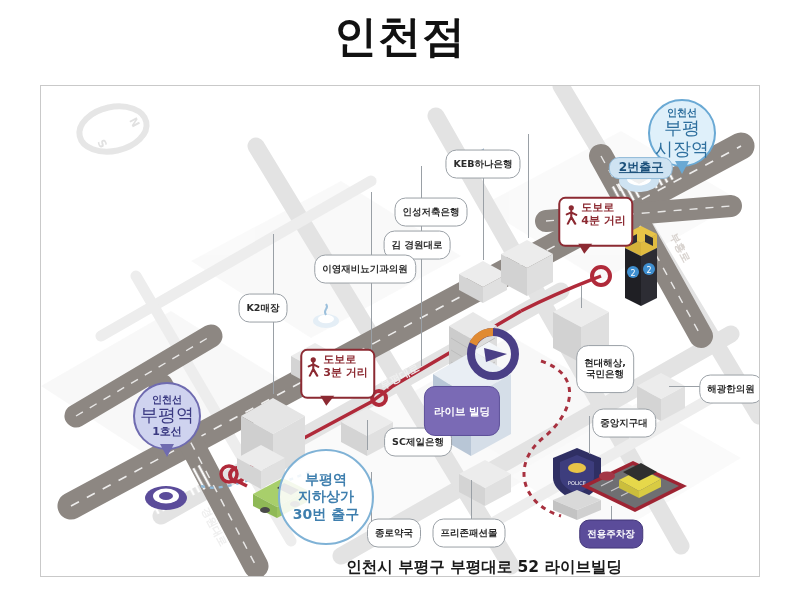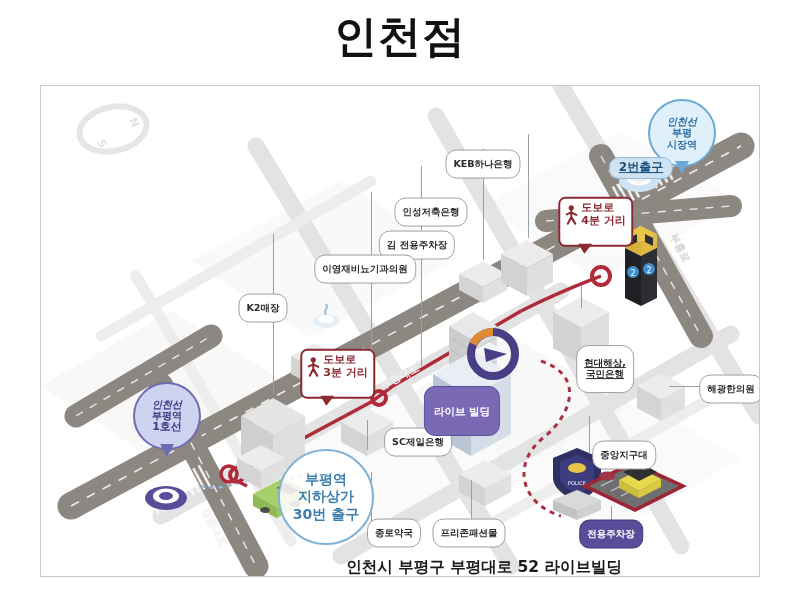--- a/index.html
+++ b/index.html
@@ -19,43 +19,43 @@
     overflow:hidden;
   }
   #map-svg{position:absolute;left:0;top:0;}
   
   .pill{
     position:absolute;background:#fff;border:1px solid #9aa0a6;border-radius:11px;
     font-size:9.5px;color:#2b2b2b;padding:8px 7px;white-space:nowrap;line-height:1.15;
     font-weight:bold;box-sizing:border-box;transform:translate(-50%,-50%);
     text-align:center;
   }
-  .pill.two-line{border-radius:12px;padding:12px 7px;text-decoration:underline;}
+  .pill.two-line{border-radius:12px;padding:12px 7px;}
   .pill.purple{
     background:#5b4c9a;border-color:#433779;color:#fff;border-radius:10px;
   }
   .pill.live{
     background:#7a6ab5;border-color:#5d4f99;color:#fff;border-radius:11px;font-size:10.5px;
     padding:18px 9px;
   }
   .pill.exit2{
     background:#cfe3f2;border:1px solid #8fb9d8;color:#1a4f7a;border-radius:10px;
     font-size:12px;font-weight:bold;padding:3px 9px;text-decoration:underline;
   }
   
   .conn{position:absolute;background:#9aa0a6;}
   
   .station{
     position:absolute;transform:translate(-50%,-50%);text-align:center;
     width:68px;height:68px;border-radius:50% 50% 50% 50%;
     display:flex;flex-direction:column;align-items:center;justify-content:center;
     box-sizing:border-box;line-height:1.12;
   }
-  .station .l1{font-size:10px;font-weight:bold;font-style:italic;}
-  .station .l2{font-size:10px;font-weight:bold;}
+  .station .l1{font-size:10px;font-weight:bold;}
+  .station .l2{font-size:18px;font-weight:normal;}
   .station .l3{font-size:11px;font-weight:bold;}
   #station-bupyeong-market{
     background:#dff0fa;border:2px solid #6aa9d4;color:#2e6f9e;
   }
   #station-bupyeong{
     background:#cfd3ef;border:2px solid #6f6bb0;color:#3b3a82;
   }
   .station .tip{
     position:absolute;bottom:-9px;left:50%;margin-left:-7px;width:0;height:0;
     border-left:7px solid transparent;border-right:7px solid transparent;
@@ -375,27 +375,27 @@
   <div class="conn" style="left:628px;top:300px;width:38px;height:1px;"></div>
   <div class="conn" style="left:548px;top:330px;width:1px;height:38px;"></div>
   <div class="conn" style="left:326px;top:334px;width:1px;height:30px;"></div>
   <div class="conn" style="left:330px;top:386px;width:1px;height:54px;"></div>
   <div class="conn" style="left:430px;top:394px;width:1px;height:48px;"></div>
   <div class="conn" style="left:570px;top:420px;width:1px;height:26px;"></div>
   <div class="conn" style="left:412px;top:312px;width:1px;height:22px;"></div>
 
   <div class="pill" style="left:442px;top:78px;">KEB하나은행</div>
   <div class="pill" style="left:390px;top:126px;">인성저축은행</div>
-  <div class="pill" style="left:376px;top:159px;">김 전용주차장</div>
+  <div class="pill" style="left:376px;top:159px;">김 경원대로</div>
   <div class="pill" style="left:324px;top:183px;">이영재비뇨기과의원</div>
   <div class="pill" style="left:222px;top:222px;">K2매장</div>
   <div class="pill two-line" style="left:564px;top:283px;white-space:pre-line;">현대해상,
 국민은행</div>
   <div class="pill" style="left:690px;top:303px;">해광한의원</div>
-  <div class="pill" style="left:583px;top:337px;margin-top:32px;">중앙지구대</div>
+  <div class="pill" style="left:583px;top:337px;">중앙지구대</div>
   <div class="pill" style="left:377px;top:356px;">SC제일은행</div>
   <div class="pill" style="left:353px;top:447px;">종로약국</div>
   <div class="pill" style="left:428px;top:447px;">프리존패션몰</div>
 
   <div class="pill live" style="left:421px;top:325px;">라이브 빌딩</div>
   <div class="pill purple" style="left:570px;top:448px;">전용주차장</div>
 
   <div class="station" id="station-bupyeong-market" style="left:641px;top:47px;">
     <div class="l1">인천선</div>
     <div class="l2">부평</div>

